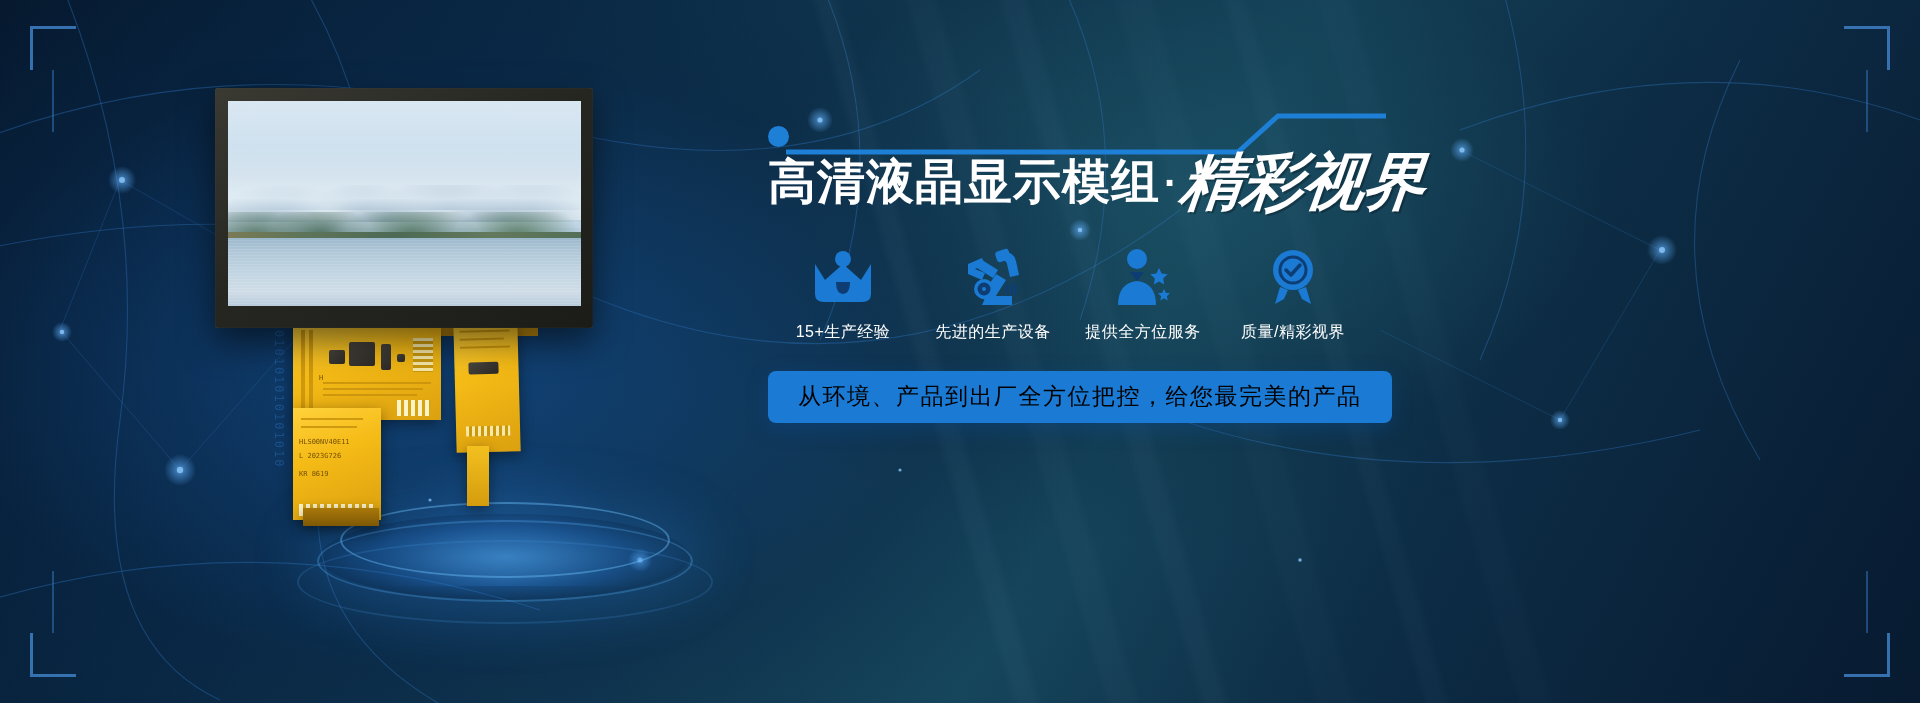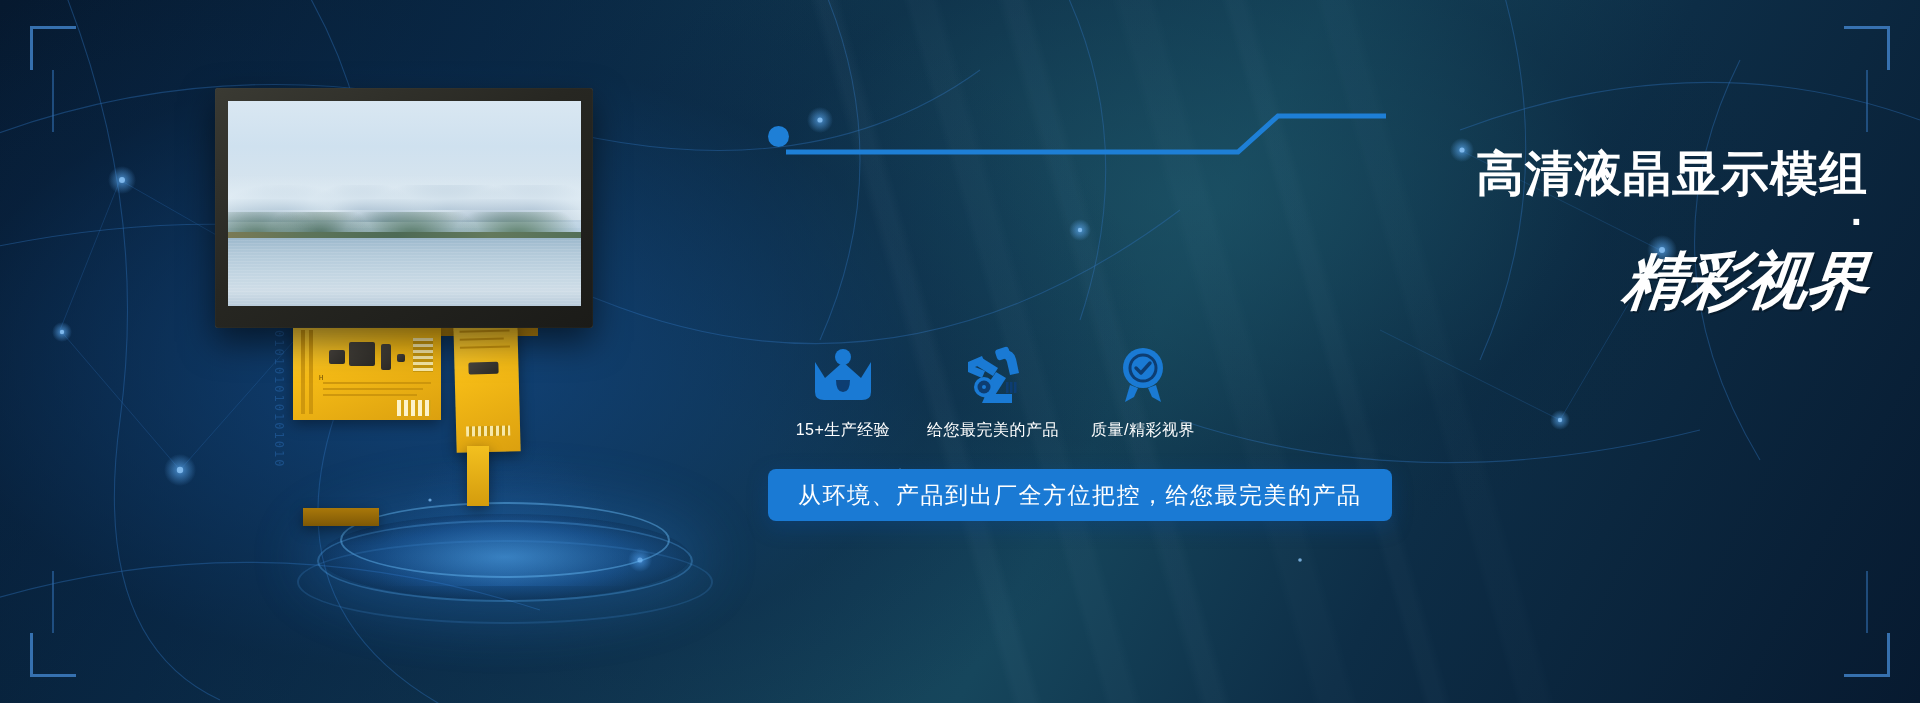--- a/index.html
+++ b/index.html
@@ -116,21 +116,21 @@
                font-family:"DejaVu Sans Mono","Liberation Mono",monospace; opacity:.95; }
 
   
   #content { position:absolute; left:768px; top:96px; width:1100px; }
 
   .line-row { position:relative; height:54px; }
   .line-dot { position:absolute; left:0; top:30px; width:21px; height:21px;
               border-radius:50%; background:#1e7fd6; }
   .step-svg { position:absolute; left:18px; top:16px; }
 
-  .headline { display:flex; align-items:flex-end; gap:0; margin-top:-2px;flex-direction:column; }
+  .headline { display:flex; align-items:flex-end; gap:0; margin-top:-2px; }
   .h-plain { font-size:48px; font-weight:bold; color:#ffffff; letter-spacing:1px;
              line-height:1.08; white-space:nowrap; }
   .h-dot { font-size:40px; color:#ffffff; font-weight:bold; padding:0 4px 2px 4px; }
   .h-fancy { font-size:62px; font-weight:bold; color:#ffffff; white-space:nowrap;
              font-family:"DejaVu Sans","Liberation Sans",sans-serif;
              font-style:italic; letter-spacing:-1px; line-height:.96;
              transform:skewX(-6deg) translateY(4px);
              text-shadow:2px 2px 0 rgba(0,0,0,.25); }
 
   .subheadline { margin-top:12px; font-size:33px; font-weight:bold; color:#ffffff;
@@ -139,21 +139,21 @@
 
   .features { display:flex; margin-top:36px; width:600px; }
   .feature { width:150px; display:flex; flex-direction:column; align-items:center; }
   .feature-icon { height:62px; display:flex; align-items:flex-end; justify-content:center; }
   .feature-label { margin-top:16px; font-size:16px; color:#ffffff; white-space:nowrap; letter-spacing:.5px; }
 
   .cta { margin-top:28px; display:inline-flex; align-items:center;
          height:52px; padding:0 30px; border-radius:8px;
          background:#1a7ad4;
          box-shadow:0 6px 20px rgba(10,70,140,.45); }
-  .cta-text { font-size:23px; color:#ffffff; letter-spacing:1.5px; white-space:nowrap; }
+  .cta-text { font-size:23px; color:#000000; letter-spacing:1.5px; white-space:nowrap; }
 </style>
 </head>
 <body>
 
 <div id="banner">
 
   <svg class="svg-layer" viewBox="0 0 1920 703" preserveAspectRatio="none">
     <defs>
       <radialGradient id="nodeGlow" cx="50%" cy="50%" r="50%">
         <stop offset="0%" stop-color="#5aa8f0" stop-opacity=".75"></stop>
@@ -256,20 +256,29 @@
       <div class="chip" style="left:36px;top:26px;width:16px;height:14px;"></div>
       <div class="chip" style="left:88px;top:20px;width:10px;height:26px;"></div>
       <div class="chip" style="left:104px;top:30px;width:8px;height:8px;"></div>
       <div class="pads" style="left:120px;top:14px;width:20px;height:34px;
            background:repeating-linear-gradient(#f8e9a8 0 3px,#c9980d 3px 6px);"></div>
       <div class="pads" style="left:104px;top:76px;width:34px;height:16px;
            background:repeating-linear-gradient(90deg,#fdf3c9 0 4px,#d8a512 4px 7px);"></div>
       <div class="fpc-label" style="left:26px;top:50px;">H</div>
     </div>
 
+    <div class="fpc fpc-lower">
+      <div class="trace" style="left:8px;top:10px;width:62px;height:2px;"></div>
+      <div class="trace" style="left:8px;top:18px;width:56px;height:2px;"></div>
+      <div class="pads" style="left:6px;top:96px;width:74px;height:12px;
+           background:repeating-linear-gradient(90deg,#fdf3c9 0 4px,#d8a512 4px 7px);"></div>
+      <div class="fpc-label" style="left:6px;top:30px;">HLS00NV40E11</div>
+      <div class="fpc-label" style="left:6px;top:44px;">L 2023G726</div>
+      <div class="fpc-label" style="left:6px;top:62px;">KR 8619</div>
+    </div>
     <div class="fpc fpc-strip"></div>
 
     <div class="lcd">
       <div class="lcd-screen">
         <div class="sky"></div>
         <div class="ridge r1"></div>
         <div class="ridge r2"></div>
         <div class="haze"></div>
         <div class="ridge r3"></div>
         <div class="shore"></div>
@@ -319,23 +328,35 @@
             <circle cx="22" cy="41" r="10"></circle>
             <circle cx="22" cy="41" r="6.5" fill="#0d3d72"></circle>
             <circle cx="22" cy="41" r="2" fill="#1a7ad4"></circle>
             <g fill="#0d3d72">
               <rect x="44" y="36" width="2.5" height="11"></rect>
               <rect x="48" y="36" width="2.5" height="11"></rect>
               <rect x="52" y="36" width="2.5" height="11"></rect>
             </g>
           </svg>
         </div>
-        <div class="feature-label">给您最完美的产品</div>
-      </div>
-
+        <div class="feature-label">先进的生产设备</div>
+      </div>
+
+      <div class="feature">
+        <div class="feature-icon">
+          <svg width="62" height="58" viewBox="0 0 62 58" fill="#1a7ad4">
+            <circle cx="25" cy="11" r="10"></circle>
+            <path d="M6 57 q0 -22 19 -24 q19 2 19 24 Z"></path>
+            <path d="M25 33 l-7 -9 h14 z" fill="#0d3d72"></path>
+            <path d="M47 20 l2.6 5.6 6.1 .7 -4.6 4.2 1.2 6.1 -5.3 -3 -5.3 3 1.2 -6.1 -4.6 -4.2 6.1 -.7 z"></path>
+            <path d="M52 41 l1.8 3.8 4.2 .5 -3.1 2.9 .8 4.2 -3.7 -2.1 -3.7 2.1 .8 -4.2 -3.1 -2.9 4.2 -.5 z"></path>
+          </svg>
+        </div>
+        <div class="feature-label">提供全方位服务</div>
+      </div>
 
       <div class="feature">
         <div class="feature-icon">
           <svg width="58" height="58" viewBox="0 0 58 58" fill="#1a7ad4">
             <circle cx="29" cy="22" r="20"></circle>
             <circle cx="29" cy="22" r="14.5" fill="#0d3d72"></circle>
             <circle cx="29" cy="22" r="11.5" fill="#1a7ad4"></circle>
             <path d="M22 22 l5 5 9 -10" stroke="#0d3d72" stroke-width="3.4" fill="none" stroke-linecap="round" stroke-linejoin="round"></path>
             <path d="M16 39 l-5 17 9 -5 4 -9 z"></path>
             <path d="M42 39 l5 17 -9 -5 -4 -9 z"></path>

